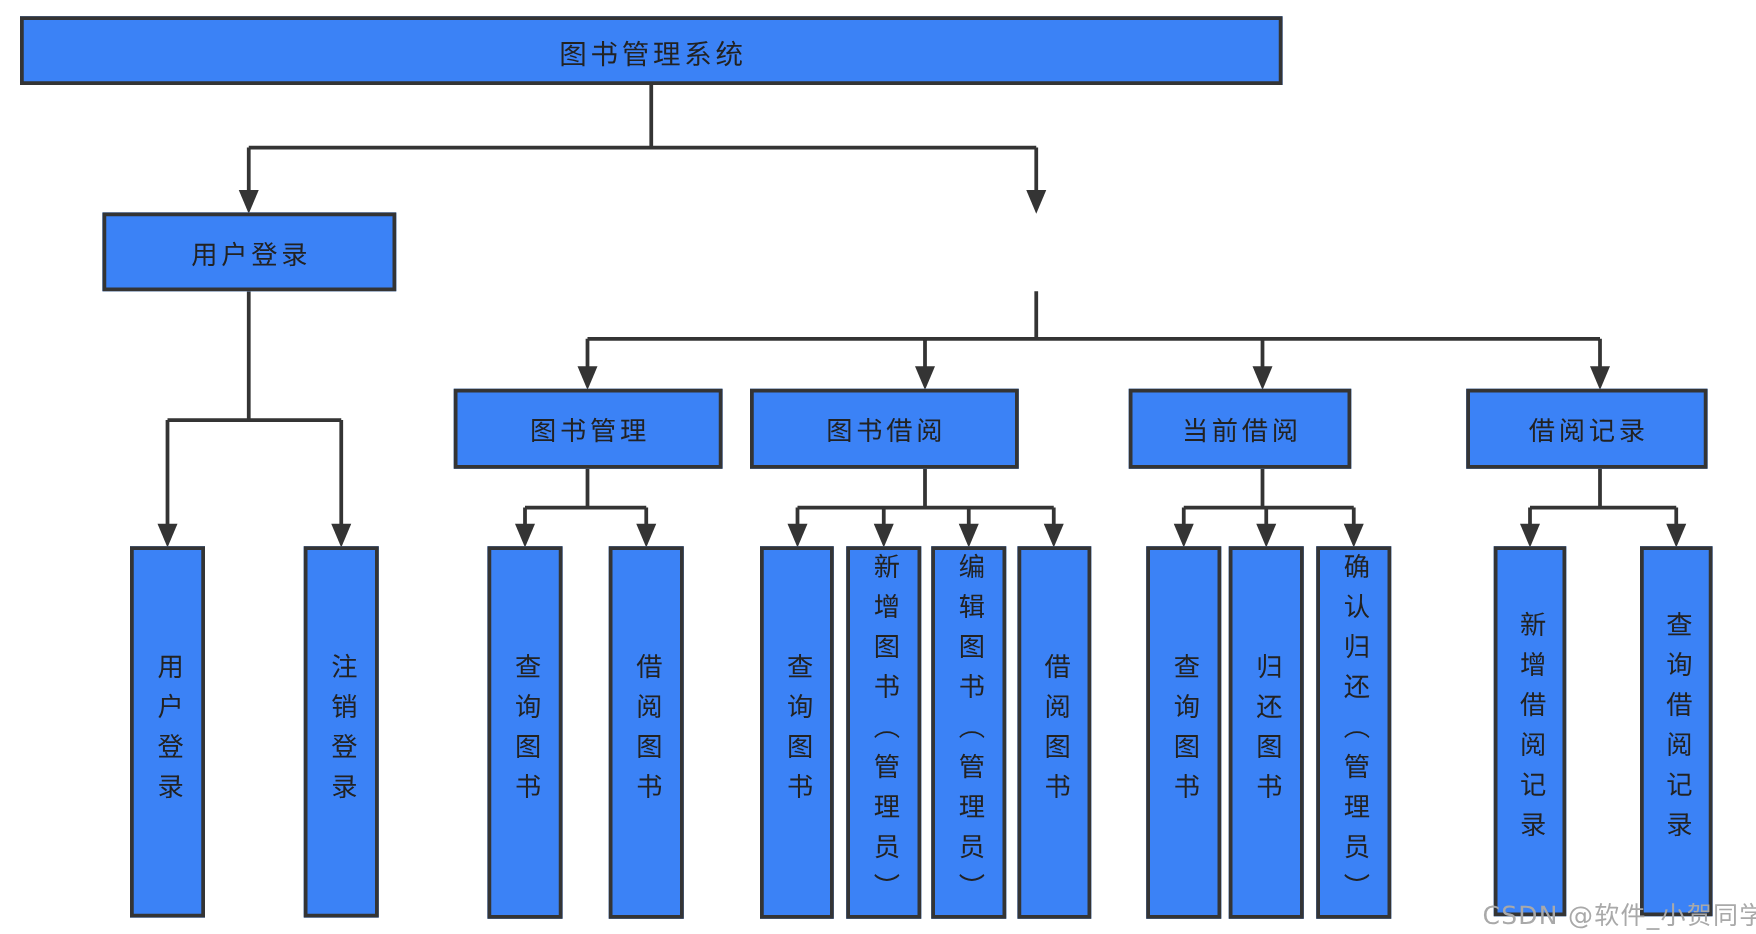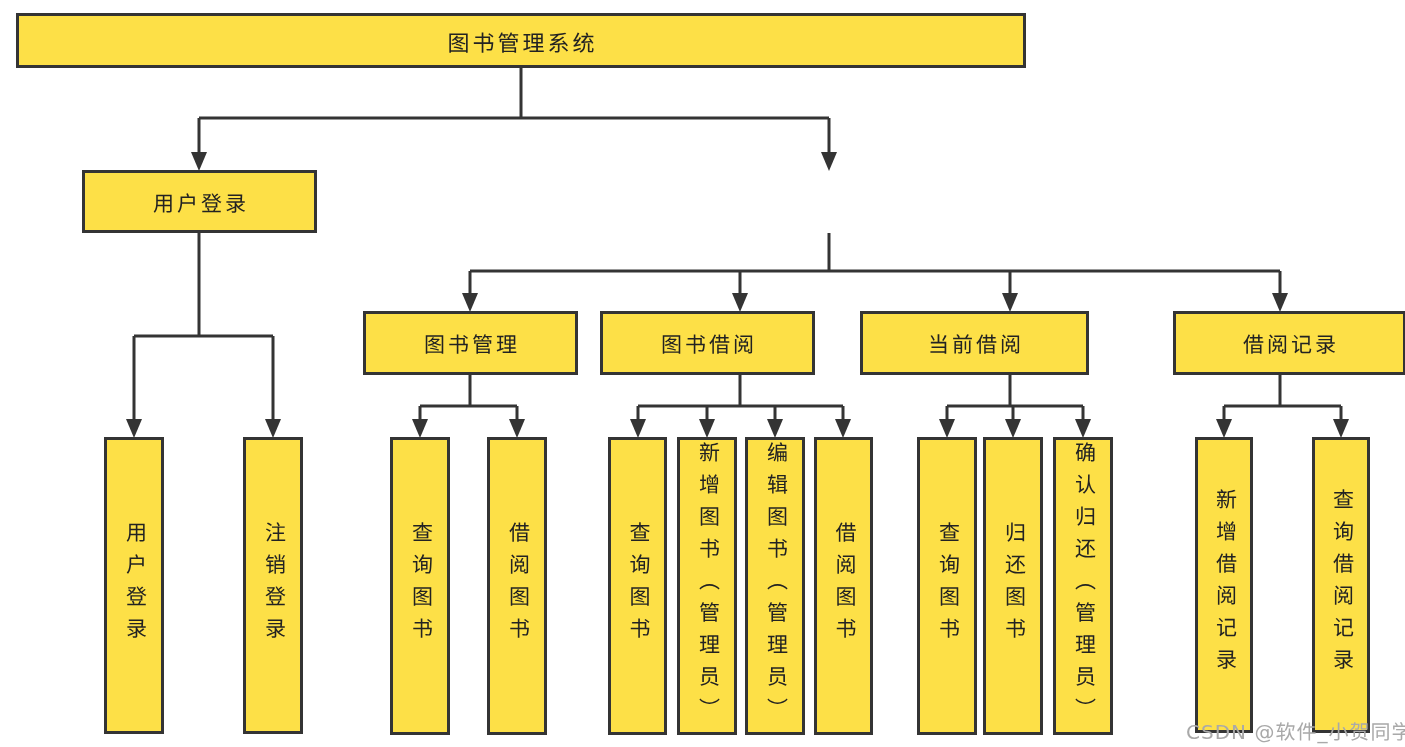--- a/index.html
+++ b/index.html
@@ -8,21 +8,21 @@
     width:1405px;height:747px;
     background:#ffffff;
     overflow:hidden;
     font-family:"DejaVu Sans","Liberation Sans",sans-serif;
   }
   svg.wires{position:absolute;left:0;top:0;z-index:1;}
   .box{
     position:absolute;
     box-sizing:border-box;
     border:3px solid #343434;
-    background:#fde047;
+    background:#3b82f6;
     color:#222222;
     display:flex;
     align-items:center;
     justify-content:center;
     z-index:2;
   }
   .hlabel{
     font-size:21px;
     letter-spacing:3px;
     white-space:nowrap;
@@ -100,24 +100,24 @@
   <div class="box" style="left:82px;top:170px;width:235px;height:63px">
     <span class="hlabel">用户登录</span>
   </div>
 
   <div class="box" style="left:363px;top:311px;width:215px;height:64px">
     <span class="hlabel">图书管理</span>
   </div>
   <div class="box" style="left:600px;top:311px;width:215px;height:64px">
     <span class="hlabel">图书借阅</span>
   </div>
-  <div class="box" style="left:860px;top:311px;width:229px;height:64px">
+  <div class="box" style="left:903px;top:311px;width:178px;height:64px">
     <span class="hlabel">当前借阅</span>
   </div>
-  <div class="box" style="left:1173px;top:311px;width:233px;height:64px">
+  <div class="box" style="left:1173px;top:311px;width:193px;height:64px">
     <span class="hlabel">借阅记录</span>
   </div>
 
   <div class="box" style="left:104px;top:437px;width:60px;height:297px">
     <span class="vtext">用户登录</span>
   </div>
   <div class="box" style="left:243px;top:437px;width:60px;height:297px">
     <span class="vtext">注销登录</span>
   </div>
 

